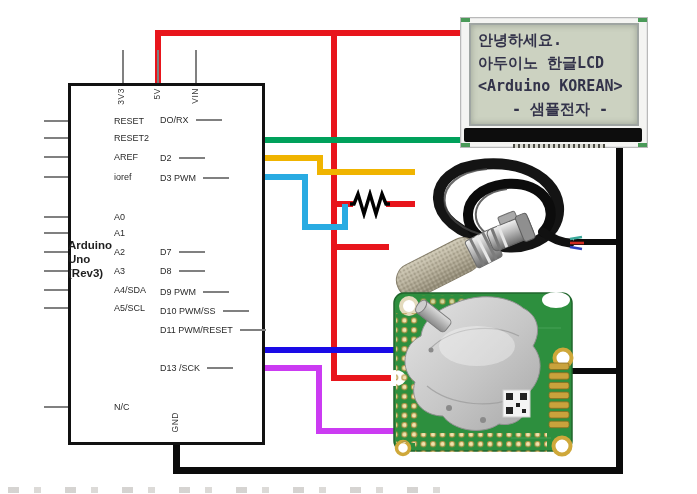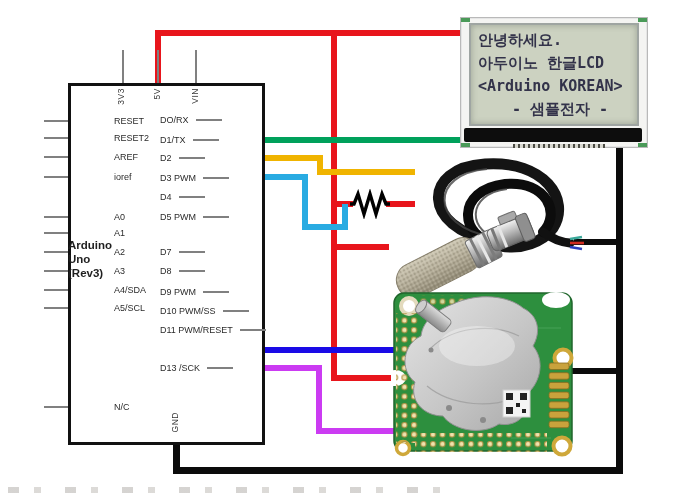--- a/index.html
+++ b/index.html
@@ -140,38 +140,26 @@
     </div>
   <div class="pin pinL" style="top:401px">
       <i class="stub"></i>
       <span class="lbl">N/C</span>
     </div>
 
   <div class="pin pinR" style="top:114px">
       <span class="lbl">DO/RX</span>
       <i class="stub"></i>
     </div>
-  <div class="pin pinR" style="top:134px">
-      <span class="lbl">D1/TX</span>
-      <i class="stub"></i>
-    </div>
   <div class="pin pinR" style="top:152px">
       <span class="lbl">D2</span>
       <i class="stub"></i>
     </div>
   <div class="pin pinR" style="top:172px">
       <span class="lbl">D3 PWM</span>
-      <i class="stub"></i>
-    </div>
-  <div class="pin pinR" style="top:191px">
-      <span class="lbl">D4</span>
-      <i class="stub"></i>
-    </div>
-  <div class="pin pinR" style="top:211px">
-      <span class="lbl">D5 PWM</span>
       <i class="stub"></i>
     </div>
   <div class="pin pinR" style="top:246px">
       <span class="lbl">D7</span>
       <i class="stub"></i>
     </div>
   <div class="pin pinR" style="top:265px">
       <span class="lbl">D8</span>
       <i class="stub"></i>
     </div>

